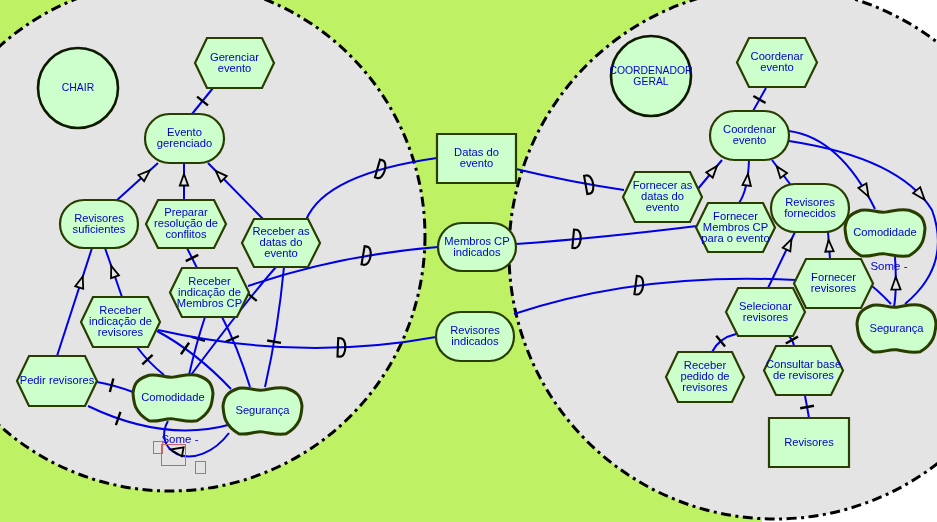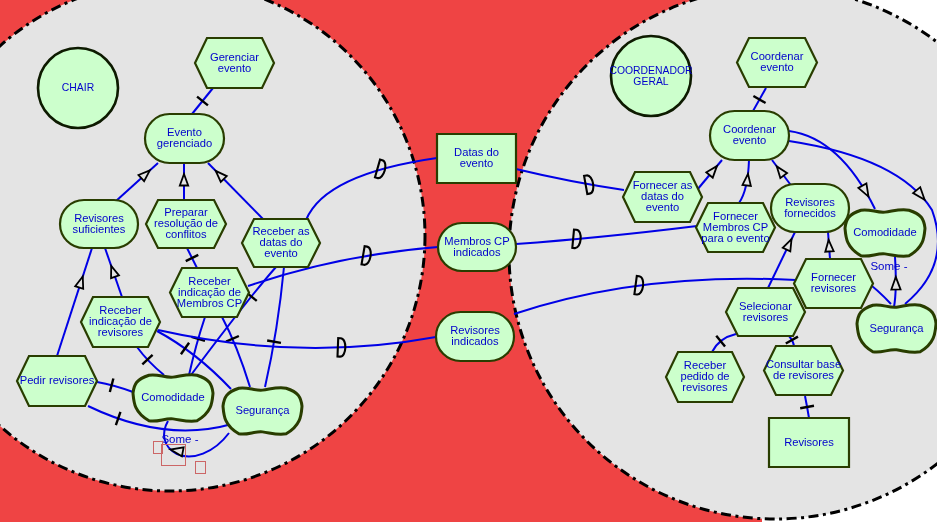--- a/index.html
+++ b/index.html
@@ -1,18 +1,18 @@
 <!DOCTYPE html>
 <html><head>
 <meta charset="utf-8">
 <title>i* Strategic Rationale Model</title>
 <style>
   html,body{margin:0;padding:0;background:#ffffff;}
   body{width:937px;height:522px;overflow:hidden;font-family:"Liberation Sans",sans-serif;}
-  #stage{position:relative;width:762px;height:522px;background:#ef4444;}
+  #stage{position:relative;width:762px;height:522px;background:#bef264;}
   svg{display:block;}
   text{font-family:"Liberation Sans",sans-serif;}
   .nd-label{font-size:11.2px;fill:#0000cc;text-anchor:middle;}
   .ac-label{font-size:11.2px;fill:#0000cc;text-anchor:middle;}
   .ann-label{font-size:11.5px;fill:#0000cc;}
 </style>
 </head>
 <body>
 
 <div id="stage">

